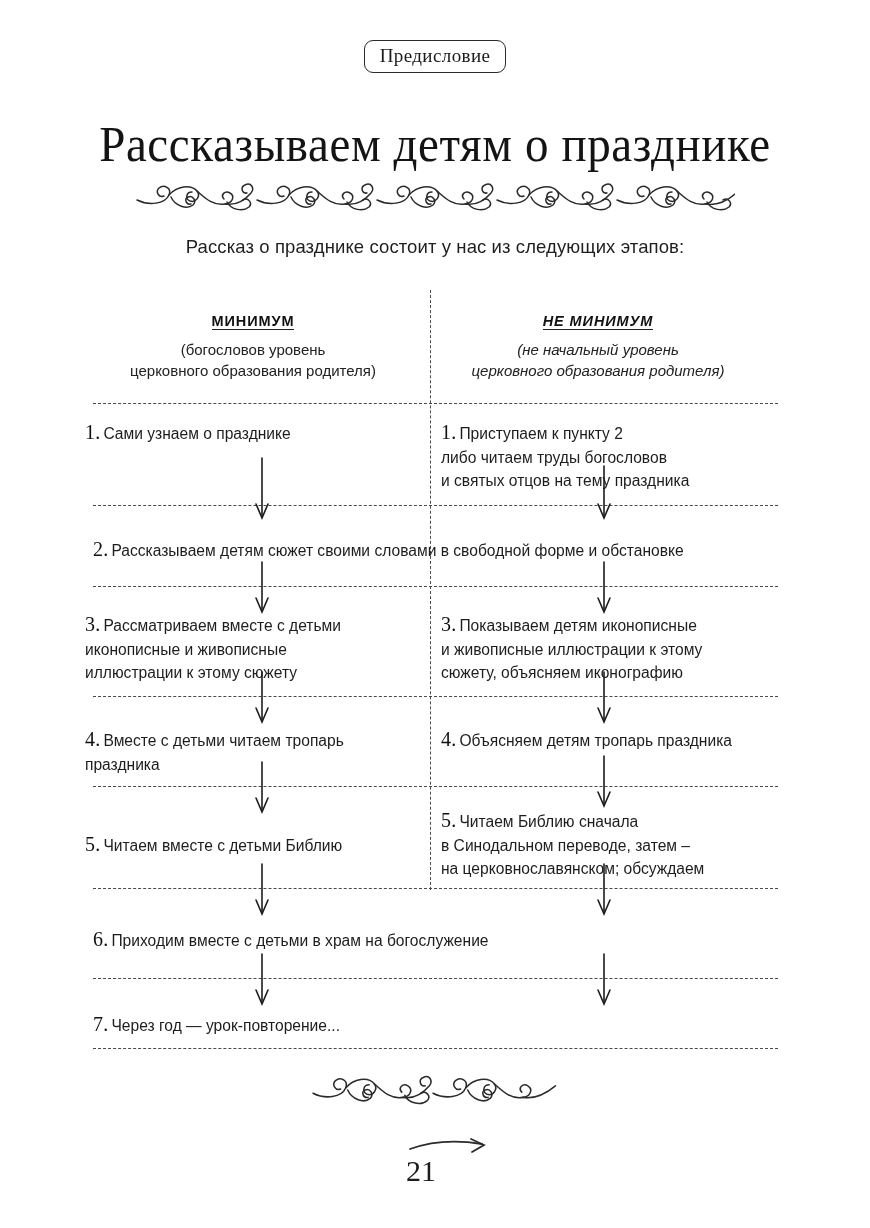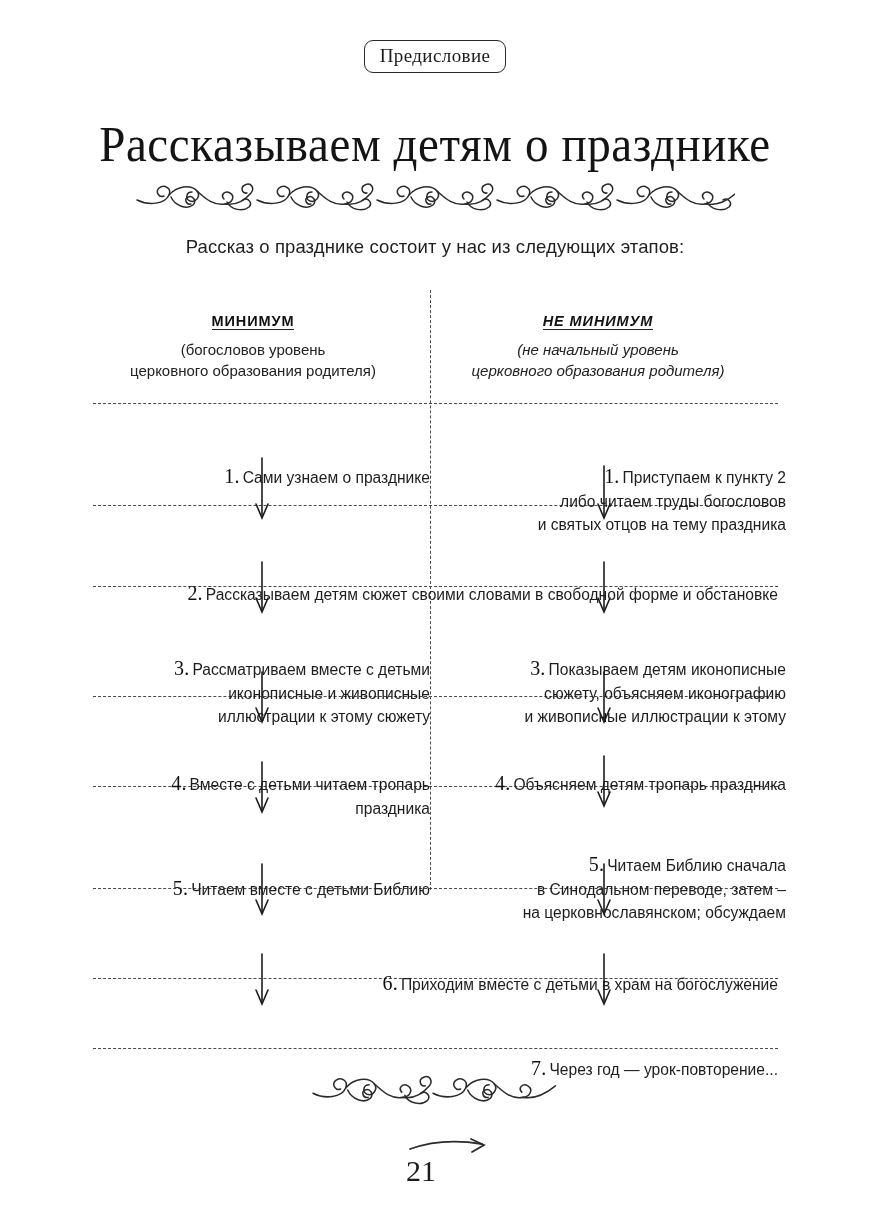--- a/index.html
+++ b/index.html
@@ -132,25 +132,24 @@
   .col-head-sub {
     margin-top: 9px;
     font-size: 15px;
     line-height: 1.42;
     color: #222;
   }
 
   
   .step {
     position: absolute;
-    text-align: right;
+    text-align: left;
     font-size: 15.6px;
     line-height: 1.45;
     color: #1d1d1d;
-    margin-top: 44px;
   }
   .step.col-left  { left: -8px;  width: 345px; }
   .step.col-right { left: 348px; width: 345px; }
   .step.full      { left: 0px;   width: 685px; }
   .step-num {
     font-family: "Liberation Serif", serif;
     font-size: 20px;
     font-weight: 400;
     letter-spacing: .2px;
     color: #111;
@@ -321,22 +320,22 @@
   </div>
 
   <div class="step col-left" style="top:320px;">
     <div><span class="step-num">3.</span><span>Рассматриваем вместе с детьми</span></div>
     <div>иконописные и живописные</div>
     <div>иллюстрации к этому сюжету</div>
   </div>
 
   <div class="step col-right" style="top:320px;">
     <div><span class="step-num">3.</span><span>Показываем детям иконописные</span></div>
+    <div>и живописные иллюстрации к этому</div>
     <div>сюжету, объясняем иконографию</div>
-    <div>и живописные иллюстрации к этому</div>
   </div>
 
   <div class="arrow" style="left:157px; top:382px; height:52px;">
     <svg viewBox="0 0 24 52" preserveAspectRatio="none">
         <g fill="none" stroke="#1c1c1c" stroke-width="1.6" stroke-linecap="round">
           <path d="M12 0 L12 48"></path>
           <path d="M6 36 L12 50 L18 36"></path>
         </g>
       </svg>
   </div>

